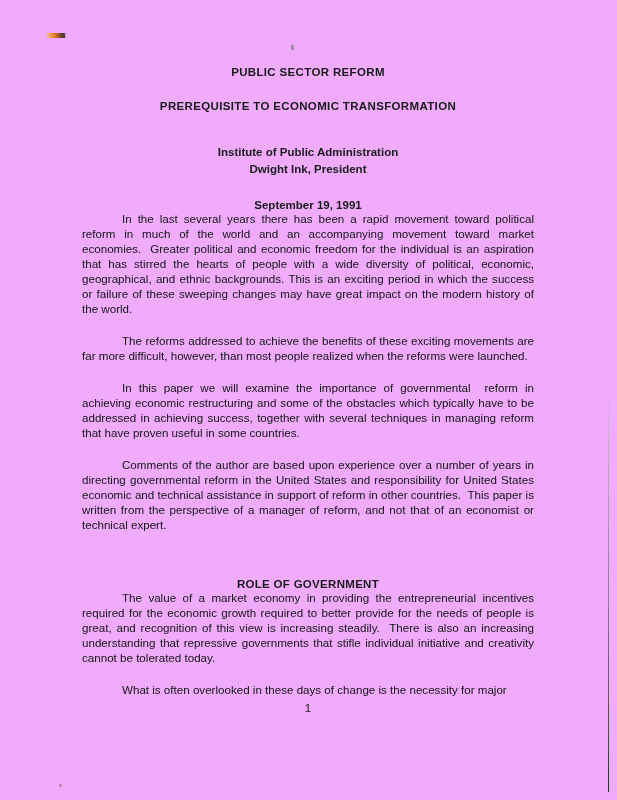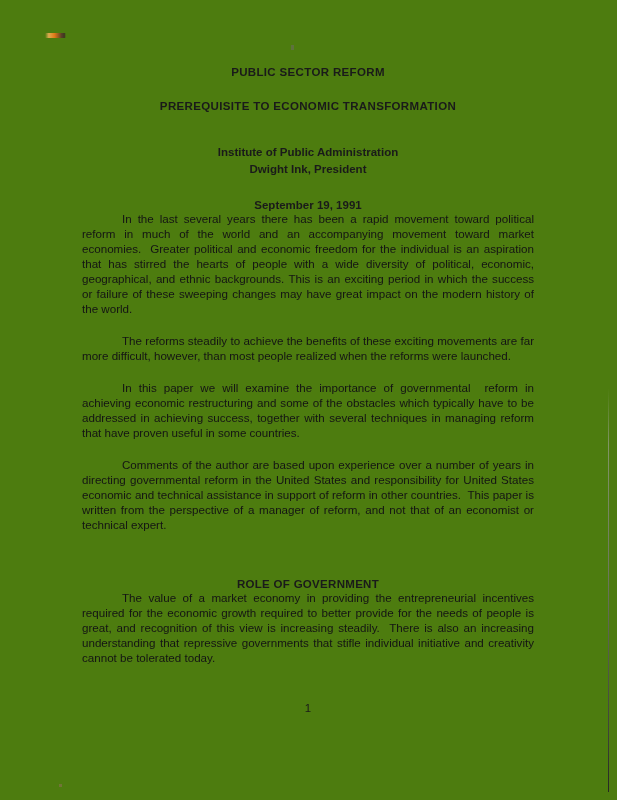--- a/index.html
+++ b/index.html
@@ -7,21 +7,21 @@
     padding: 0;
     background: #ffffff;
   }
   body {
     font-family: "Liberation Sans", sans-serif;
   }
   .page {
     position: relative;
     width: 617px;
     height: 800px;
-    background: #4d7c0f;
+    background: #f0abfc;
     overflow: hidden;
   }
 
   
   .artifact-smudge {
     position: absolute;
     left: 45px;
     top: 33px;
     width: 21px;
     height: 5px;
@@ -153,27 +153,28 @@
 
     <div class="byline byline-block">
       <div>Institute of Public Administration</div>
       <div>Dwight Ink, President</div>
     </div>
 
     <div class="dateline">September 19, 1991</div>
 
     <p class="body-par first-par">In the last several years there has been a rapid movement toward political reform in much of the world and an accompanying movement toward market economies.  Greater political and economic freedom for the individual is an aspiration that has stirred the hearts of people with a wide diversity of political, economic, geographical, and ethnic backgrounds. This is an exciting period in which the success or failure of these sweeping changes may have great impact on the modern history of the world.</p>
 
-    <p class="body-par">The reforms steadily to achieve the benefits of these exciting movements are far more difficult, however, than most people realized when the reforms were launched.</p>
+    <p class="body-par">The reforms addressed to achieve the benefits of these exciting movements are far more difficult, however, than most people realized when the reforms were launched.</p>
 
     <p class="body-par">In this paper we will examine the importance of governmental  reform in achieving economic restructuring and some of the obstacles which typically have to be addressed in achieving success, together with several techniques in managing reform that have proven useful in some countries.</p>
 
     <p class="body-par">Comments of the author are based upon experience over a number of years in directing governmental reform in the United States and responsibility for United States economic and technical assistance in support of reform in other countries.  This paper is written from the perspective of a manager of reform, and not that of an economist or technical expert.</p>
 
     <div class="section-heading">ROLE OF GOVERNMENT</div>
 
     <p class="body-par after-heading">The value of a market economy in providing the entrepreneurial incentives required for the economic growth required to better provide for the needs of people is great, and recognition of this view is increasing steadily.  There is also an increasing understanding that repressive governments that stifle individual initiative and creativity cannot be tolerated today.</p>
 
+    <p class="body-par last-par">What is often overlooked in these days of change is the necessity for major</p>
 
     <div class="page-number">1</div>
 
   </div>
 </div>
 
 </body></html>

